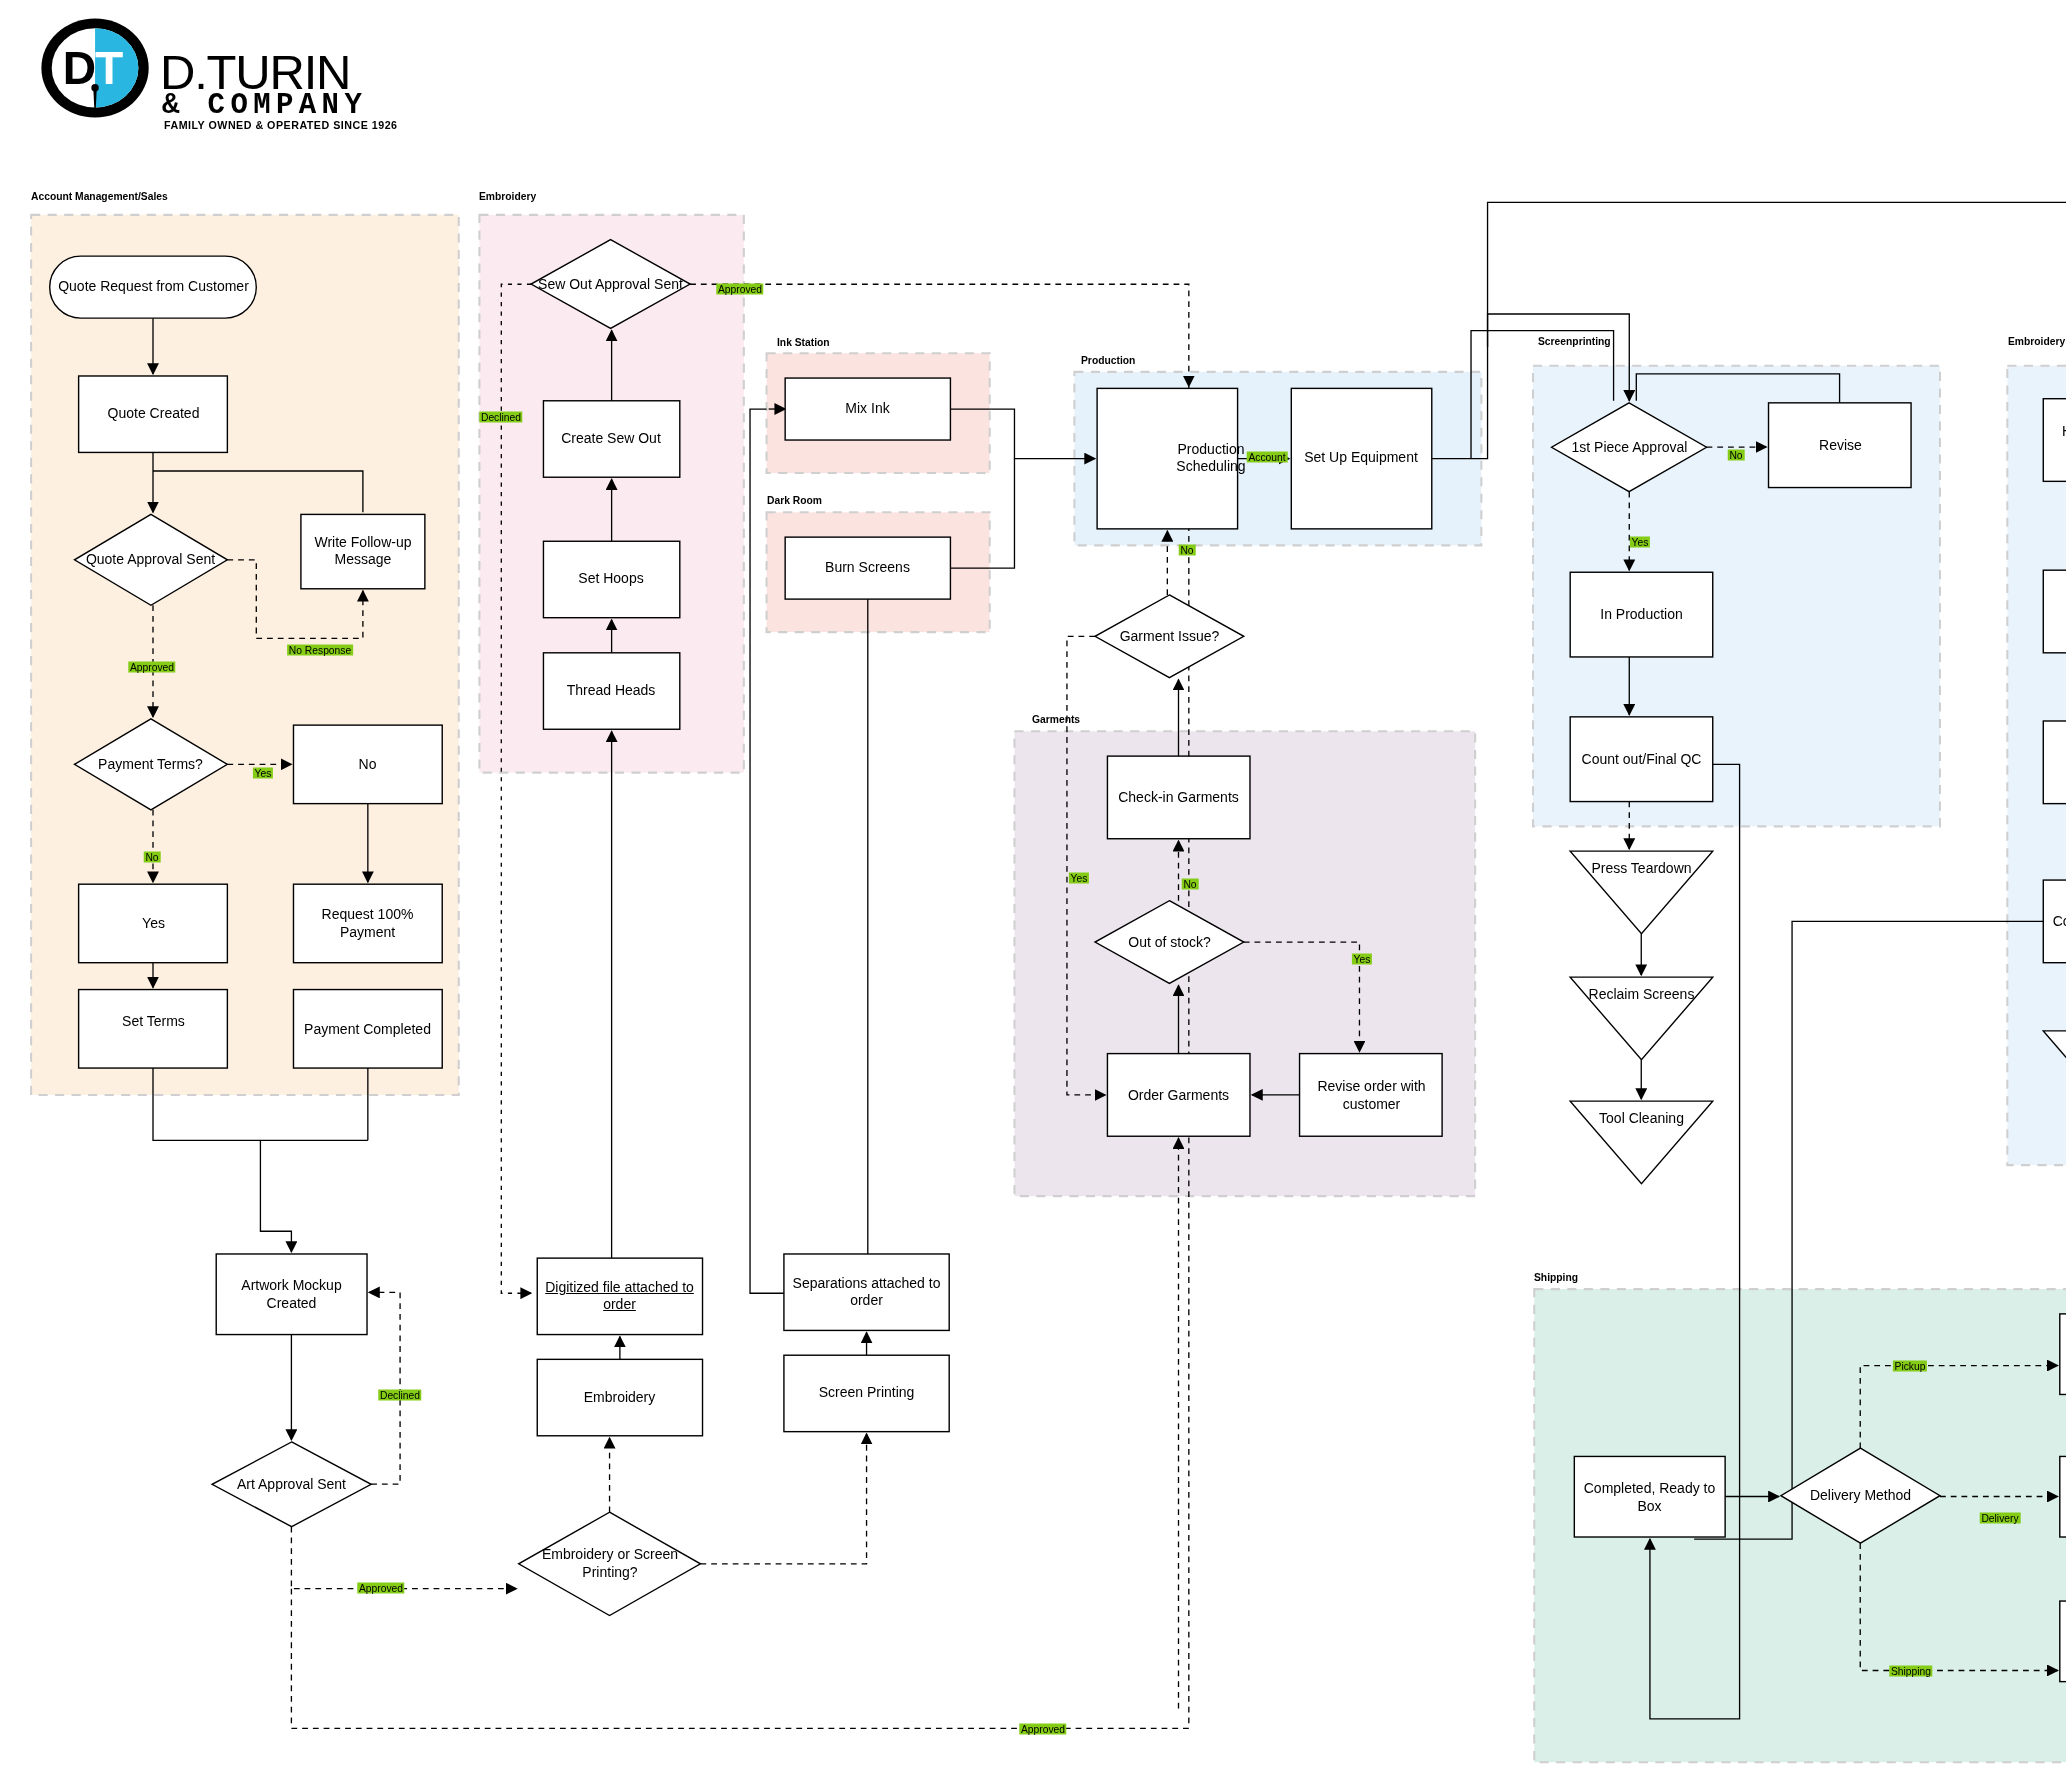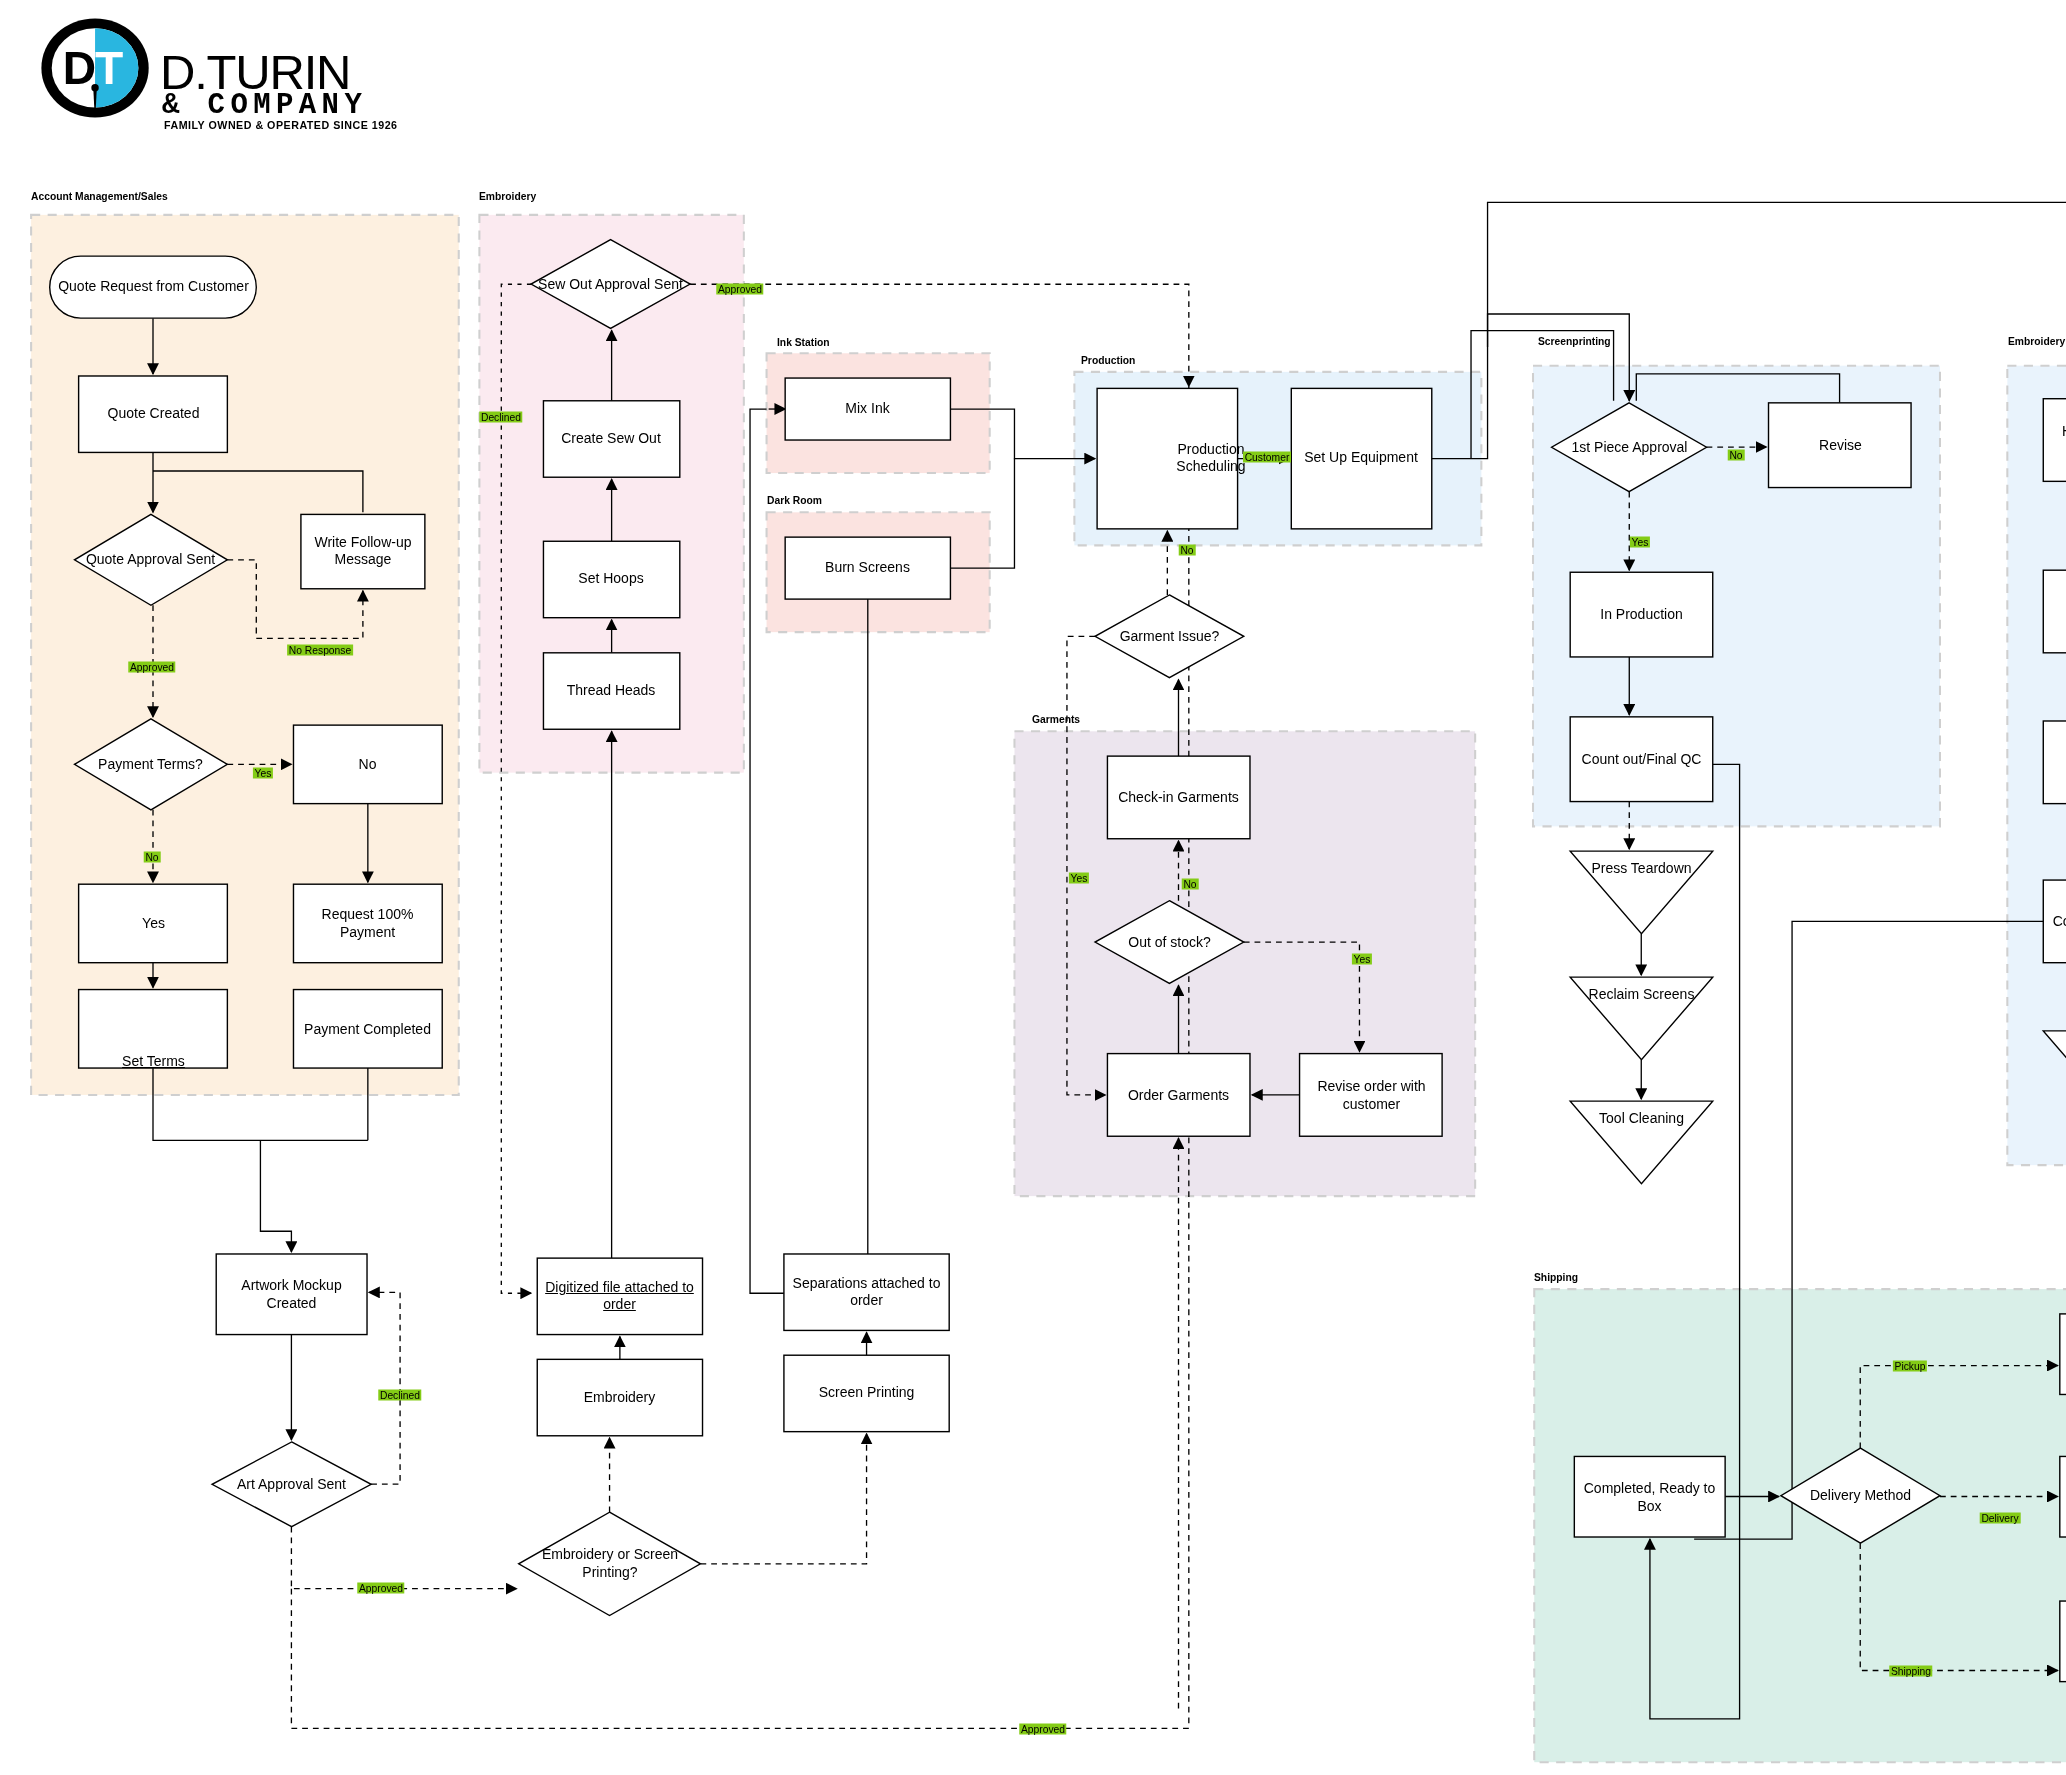--- a/index.html
+++ b/index.html
@@ -191,21 +191,21 @@
       <div class="grp-title" style="left: 2008px; top: 336px;">Embroidery</div>
       <div class="grp-title" style="left: 1534px; top: 1272px;">Shipping</div>
       <div class="node-text" style="left: 50px; width: 207px; top: 256px; height: 62px;">Quote Request from Customer</div>
       <div class="node-text" style="left: 79px; width: 149px; top: 376px; height: 76px;">Quote Created</div>
       <div class="node-text" style="left: 74px; width: 153px; top: 514px; height: 91px;">Quote Approval Sent</div>
       <div class="node-text" style="left: 301px; width: 124px; top: 514px; height: 74px;">Write Follow-up Message</div>
       <div class="node-text" style="left: 74px; width: 153px; top: 719px; height: 91px;">Payment Terms?</div>
       <div class="node-text" style="left: 293px; width: 149px; top: 725px; height: 79px;">No</div>
       <div class="node-text" style="left: 79px; width: 149px; top: 884px; height: 79px;">Yes</div>
       <div class="node-text" style="left: 293px; width: 149px; top: 884px; height: 79px;">Request 100% Payment</div>
-      <div class="node-text" style="left: 79px; width: 149px; top: 1030px; height: 64px; text-decoration: underline;">Set Terms</div>
+      <div class="node-text" style="left: 79px; width: 149px; top: 990px; height: 64px;">Set Terms</div>
       <div class="node-text" style="left: 293px; width: 149px; top: 990px; height: 79px;">Payment Completed</div>
       <div class="node-text" style="left: 531px; width: 159px; top: 240px; height: 89px;">Sew Out Approval Sent</div>
       <div class="node-text" style="left: 543px; width: 136px; top: 401px; height: 76px;">Create Sew Out</div>
       <div class="node-text" style="left: 543px; width: 136px; top: 541px; height: 76px;">Set Hoops</div>
       <div class="node-text" style="left: 543px; width: 136px; top: 653px; height: 76px;">Thread Heads</div>
       <div class="node-text" style="left: 785px; width: 165px; top: 378px; height: 62px;">Mix Ink</div>
       <div class="node-text" style="left: 785px; width: 165px; top: 537px; height: 62px;">Burn Screens</div>
       <div class="node-text" style="left: 1097px; width: 140px; top: 388px; height: 140px; padding-left: 44px;">Production Scheduling</div>
       <div class="node-text" style="left: 1291px; width: 140px; top: 388px; height: 140px;">Set Up Equipment</div>
       <div class="node-text" style="left: 1095px; width: 149px; top: 595px; height: 83px;">Garment Issue?</div>
@@ -236,21 +236,21 @@
       <div class="node-text" style="left: 1781px; width: 159px; top: 1448px; height: 95px;">Delivery Method</div>
       <div class="node-text" style="left: 2060px; width: 153px; top: 1314px; height: 81px;">Notify Customer</div>
       <div class="node-text" style="left: 2060px; width: 153px; top: 1457px; height: 81px;">Delivery</div>
       <div class="node-text" style="left: 2060px; width: 153px; top: 1601px; height: 81px;">Create Label &amp; Notify Customer</div>
       <div class="edge-label" style="left: 320px; top: 650px;">No Response</div>
       <div class="edge-label" style="left: 152px; top: 667px;">Approved</div>
       <div class="edge-label" style="left: 263px; top: 773px;">Yes</div>
       <div class="edge-label" style="left: 152px; top: 857px;">No</div>
       <div class="edge-label" style="left: 501px; top: 417px;">Declined</div>
       <div class="edge-label" style="left: 740px; top: 289px;">Approved</div>
-      <div class="edge-label" style="left: 1267px; top: 457px;">Customer</div>
+      <div class="edge-label" style="left: 1267px; top: 457px;">Account</div>
       <div class="edge-label" style="left: 1187px; top: 550px;">No</div>
       <div class="edge-label" style="left: 1079px; top: 878px;">Yes</div>
       <div class="edge-label" style="left: 1190px; top: 884px;">No</div>
       <div class="edge-label" style="left: 1362px; top: 959px;">Yes</div>
       <div class="edge-label" style="left: 1736px; top: 455px;">No</div>
       <div class="edge-label" style="left: 1640px; top: 542px;">Yes</div>
       <div class="edge-label" style="left: 400px; top: 1395px;">Declined</div>
       <div class="edge-label" style="left: 381px; top: 1588px;">Approved</div>
       <div class="edge-label" style="left: 1043px; top: 1729px;">Approved</div>
       <div class="edge-label" style="left: 1910px; top: 1366px;">Pickup</div>

